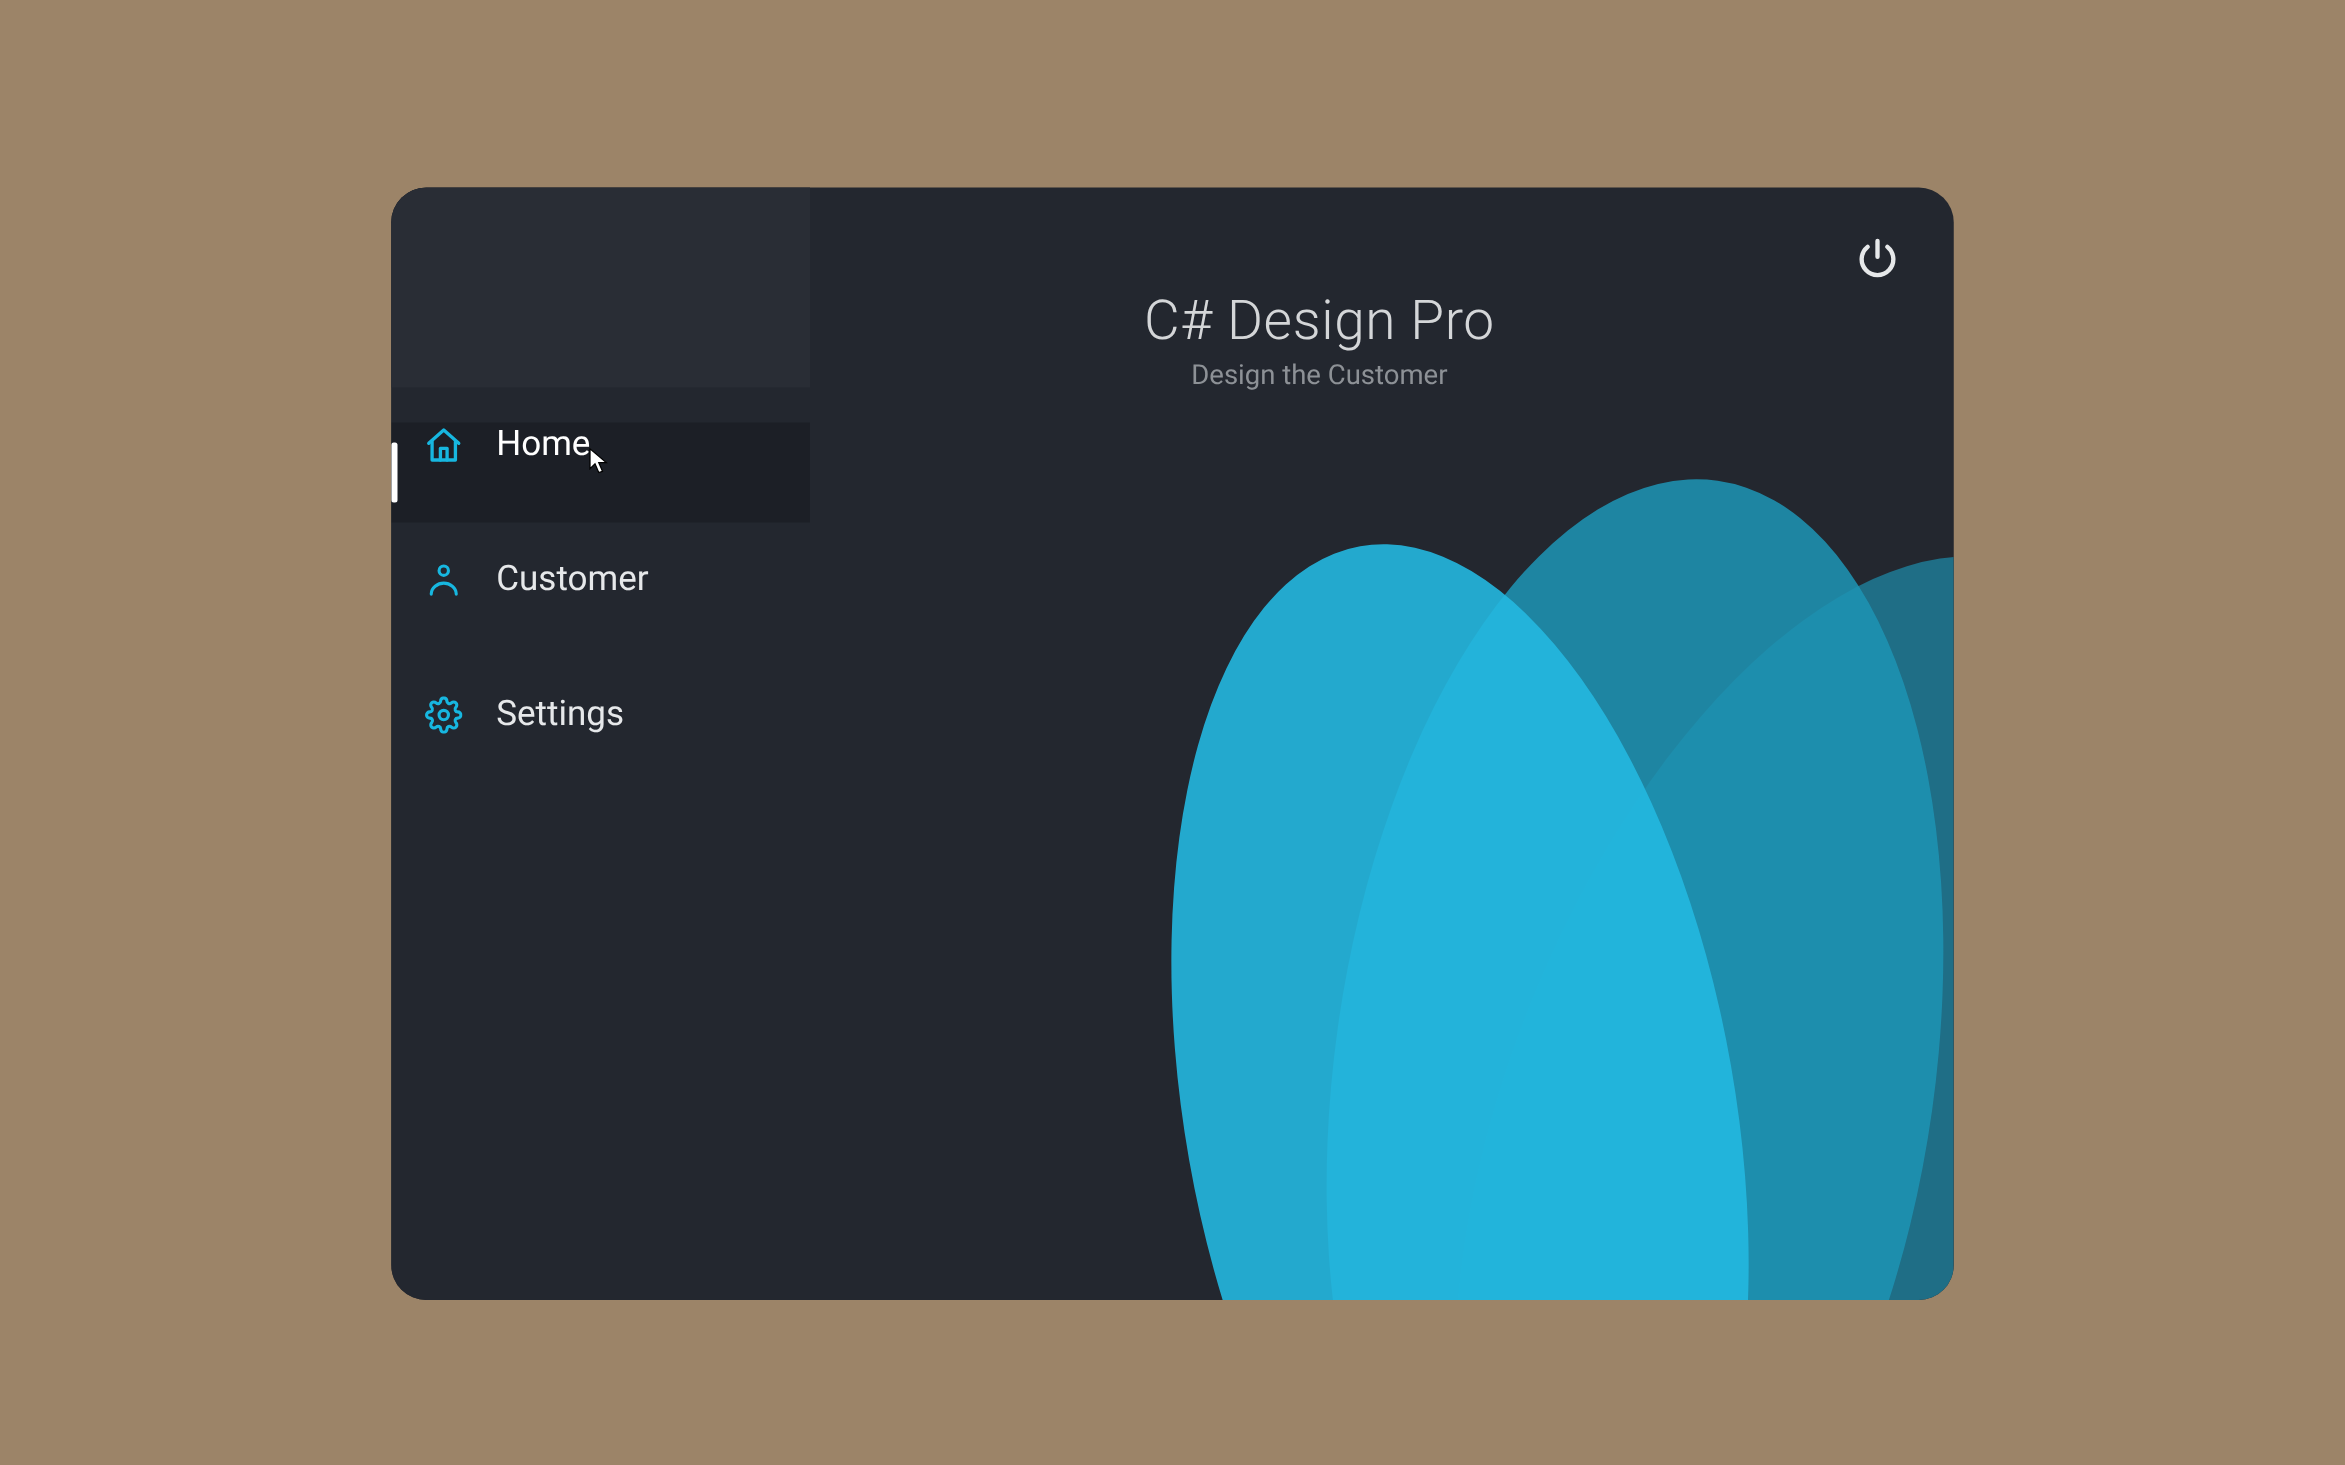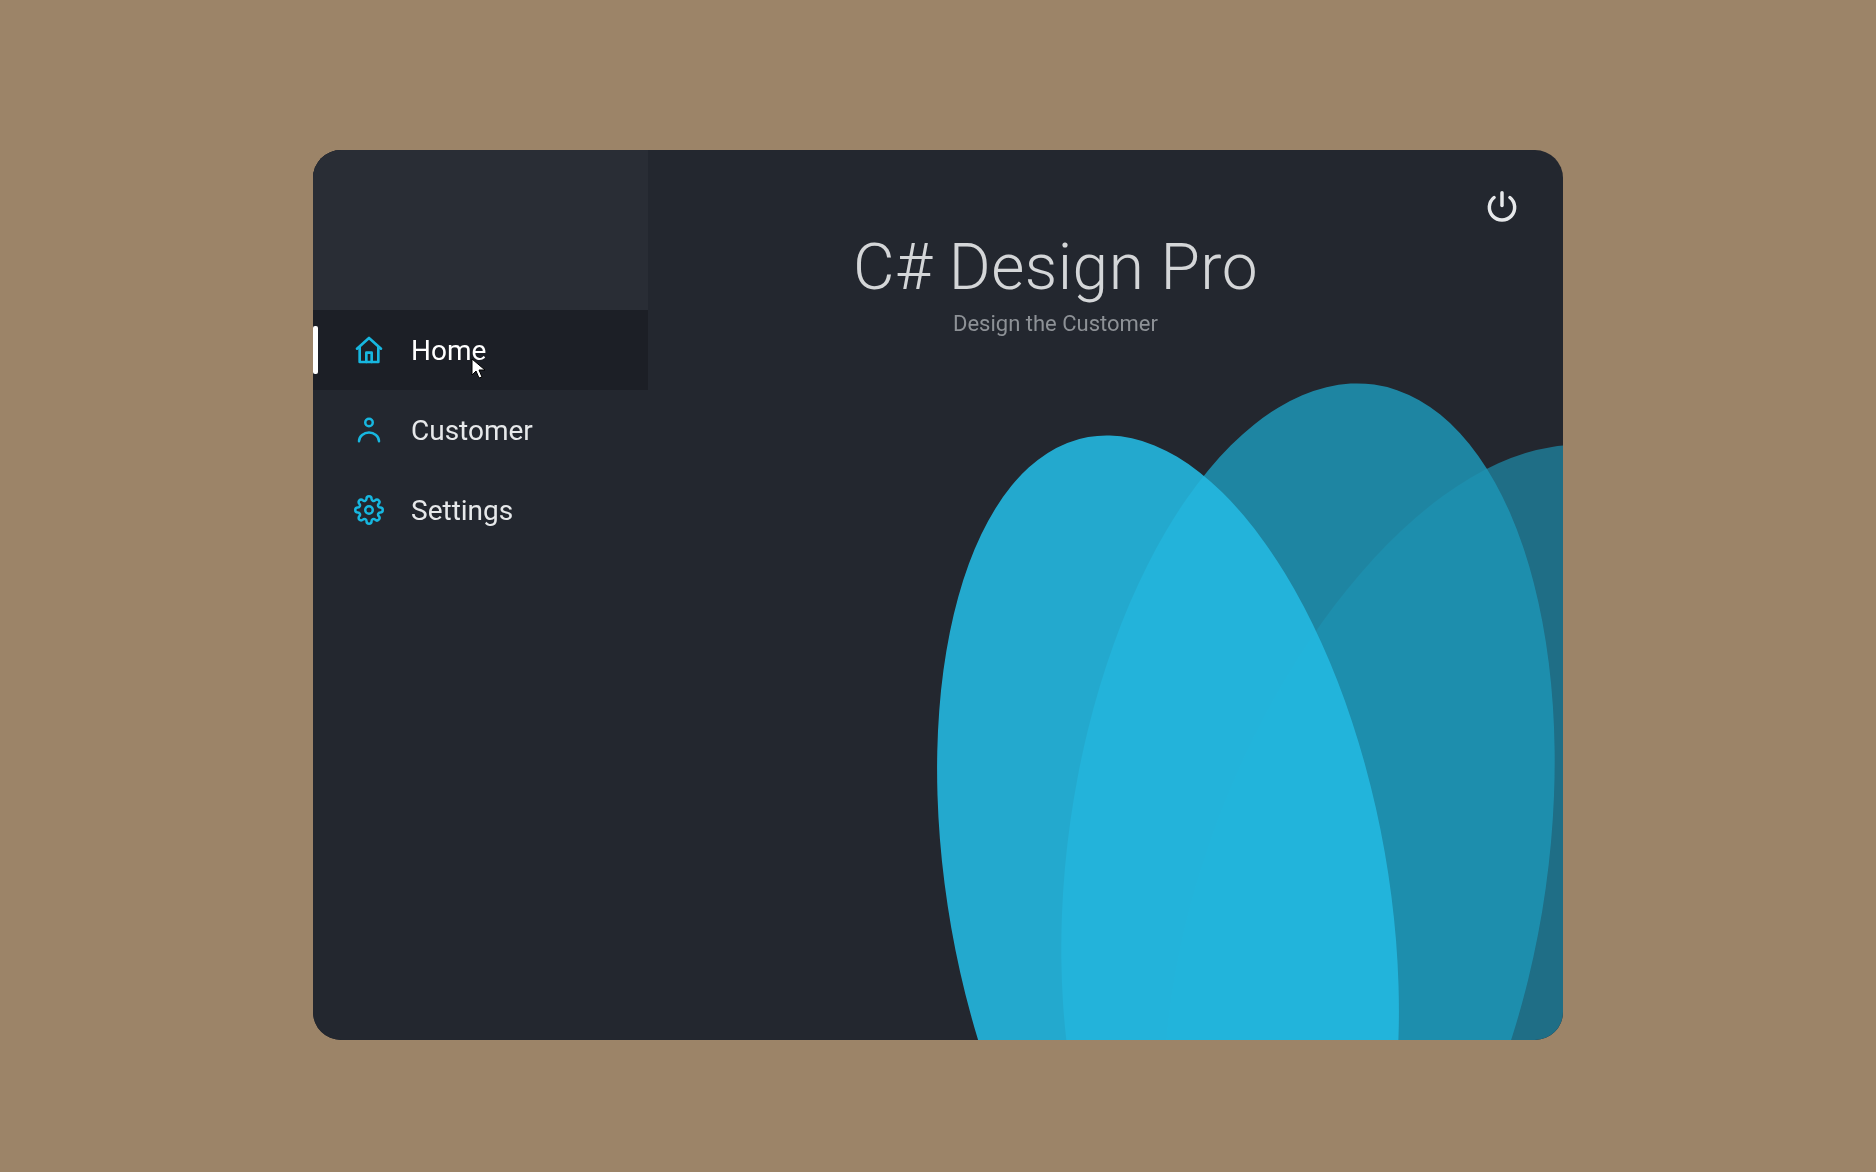--- a/index.html
+++ b/index.html
@@ -29,26 +29,26 @@
     padding-top: 160px;
   }
   .sidebar::before {
     content:"";
     position:absolute;
     top:0; left:0; width:100%; height:160px;
     background: #292d35;
   }
   .nav-item {
     display: flex;
-    align-items: center;
     gap: 24px;
     height: 80px;
-    padding-left: 38px;
+    padding-left: 24px;
     cursor: pointer;
     position: relative;
+    margin-top: 28px;
   }
   .nav-item.active::before {
     content:"";
     position:absolute;
     left:0; top:16px; bottom:16px;
     width:5px;
     background:#fff;
     border-radius:2px;
   }
   .nav-item.active { background: rgba(0,0,0,0.18); }
@@ -66,21 +66,21 @@
     z-index:1;
     overflow:hidden;
   }
   .title-block {
     text-align:center;
     margin-top:80px;
     margin-right:100px;
   }
   .title {
     color:#d4d6d8;
-    font-size:64px;
+    font-size:44px;
     font-weight:300;
     letter-spacing:0.5px;
   }
   .subtitle {
     color:#8d9196;
     font-size:22px;
     margin-top:6px;
     font-weight:400;
   }
   .power-btn {

